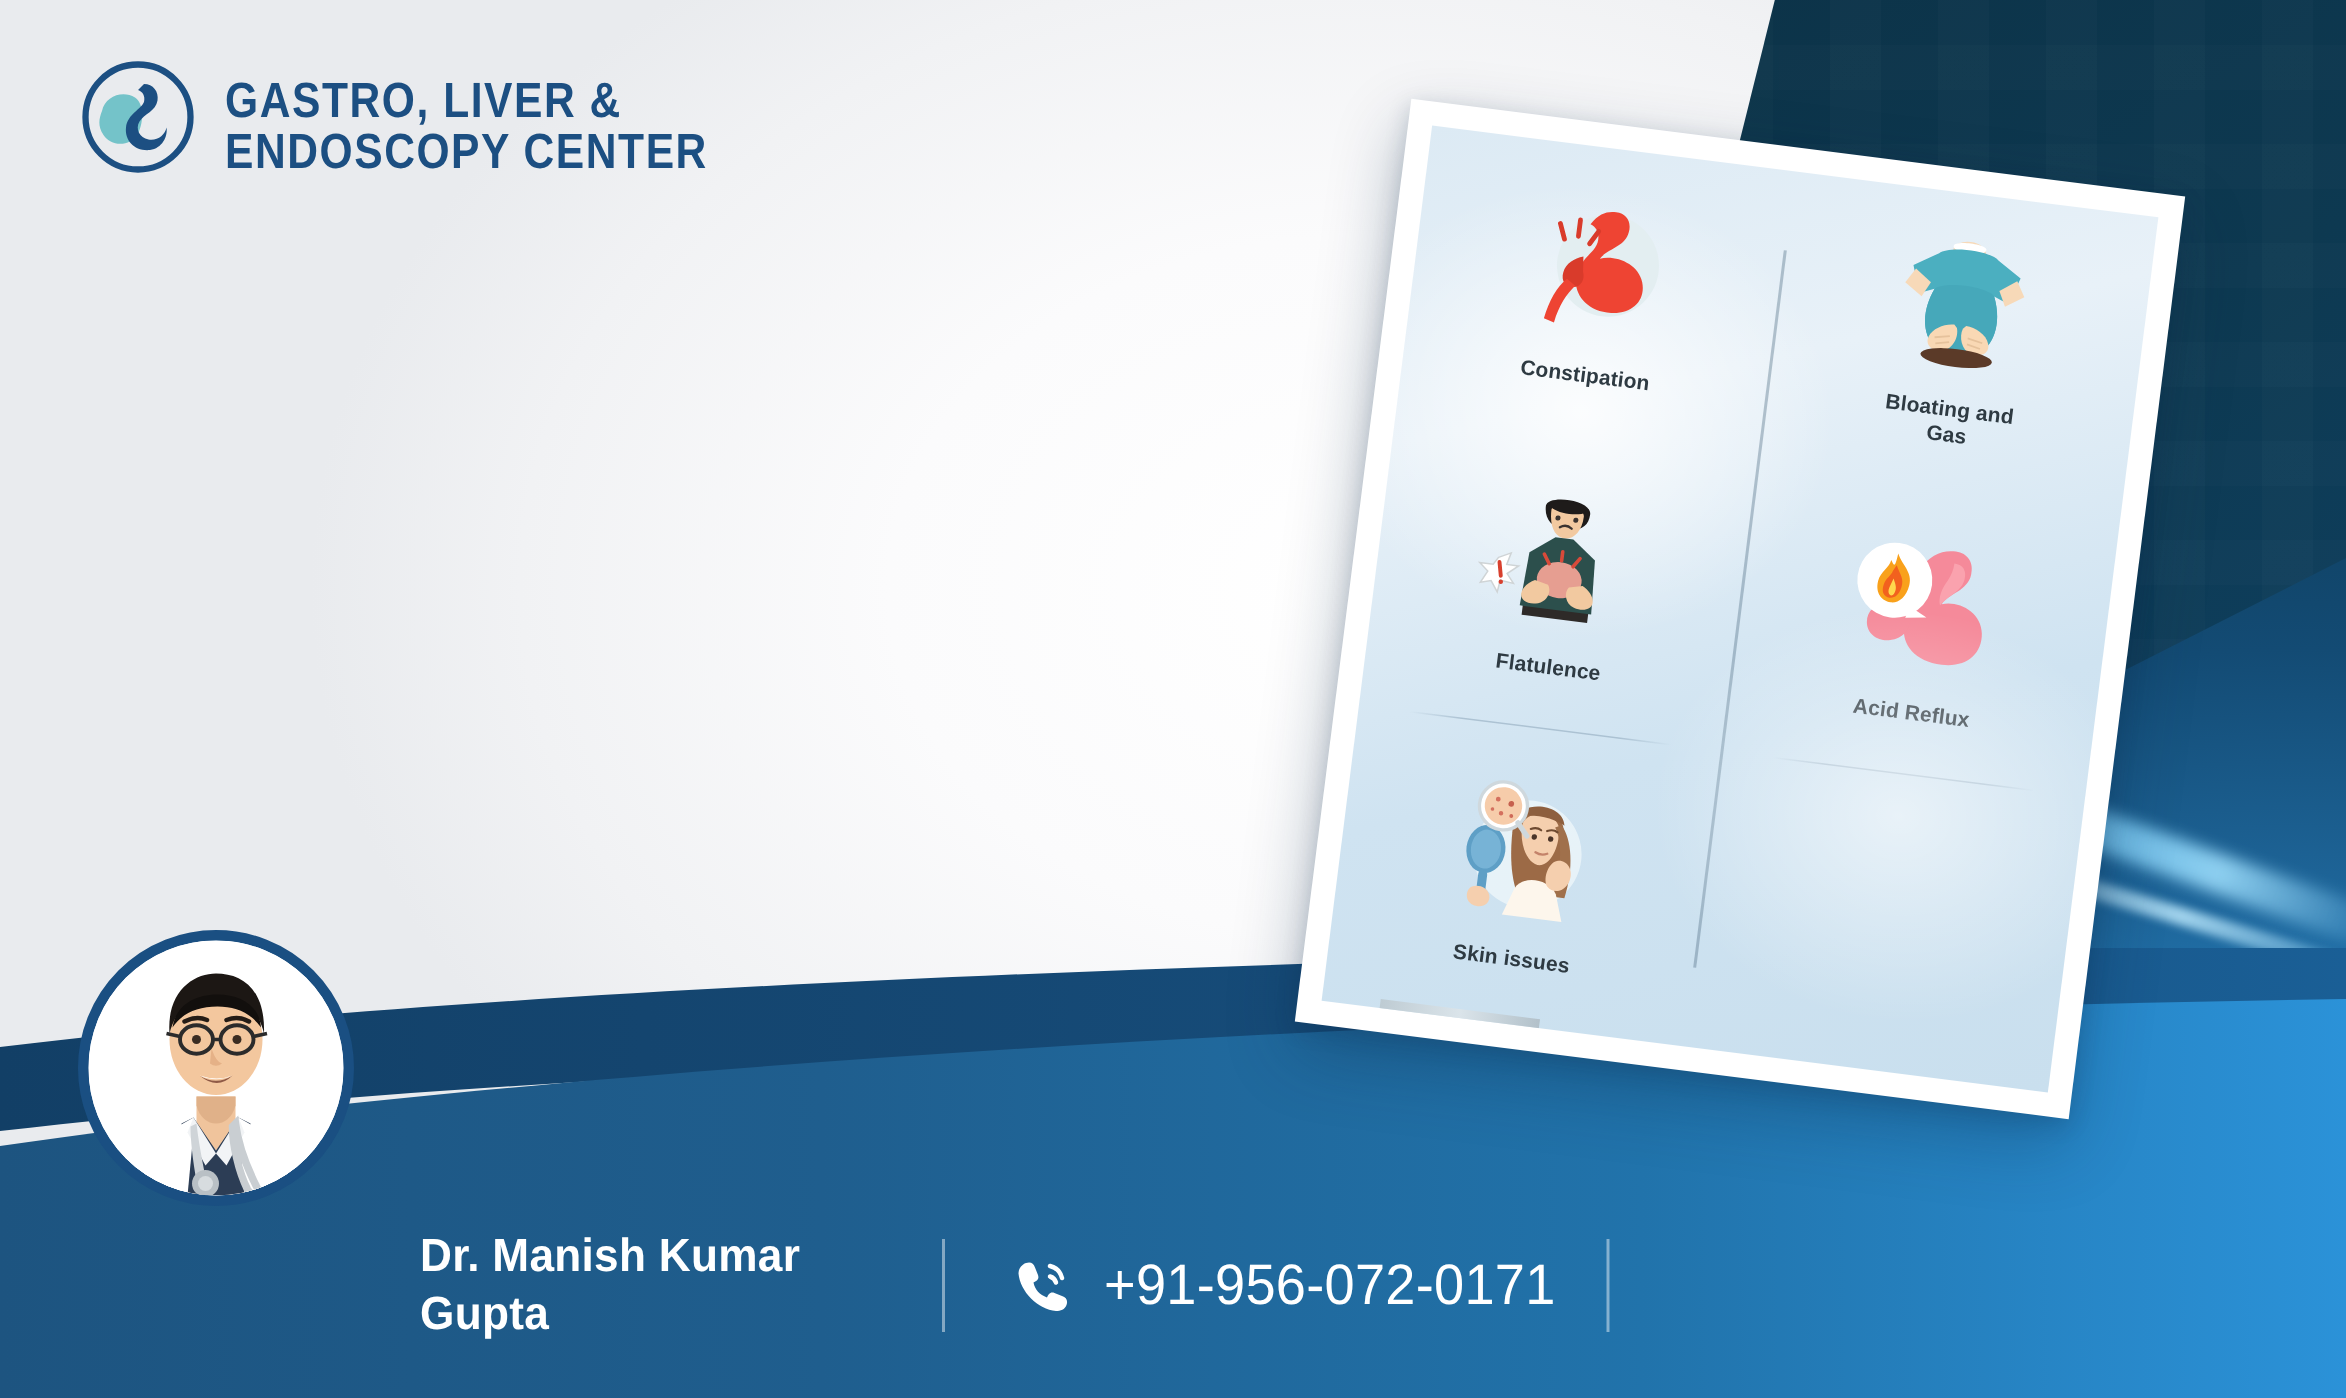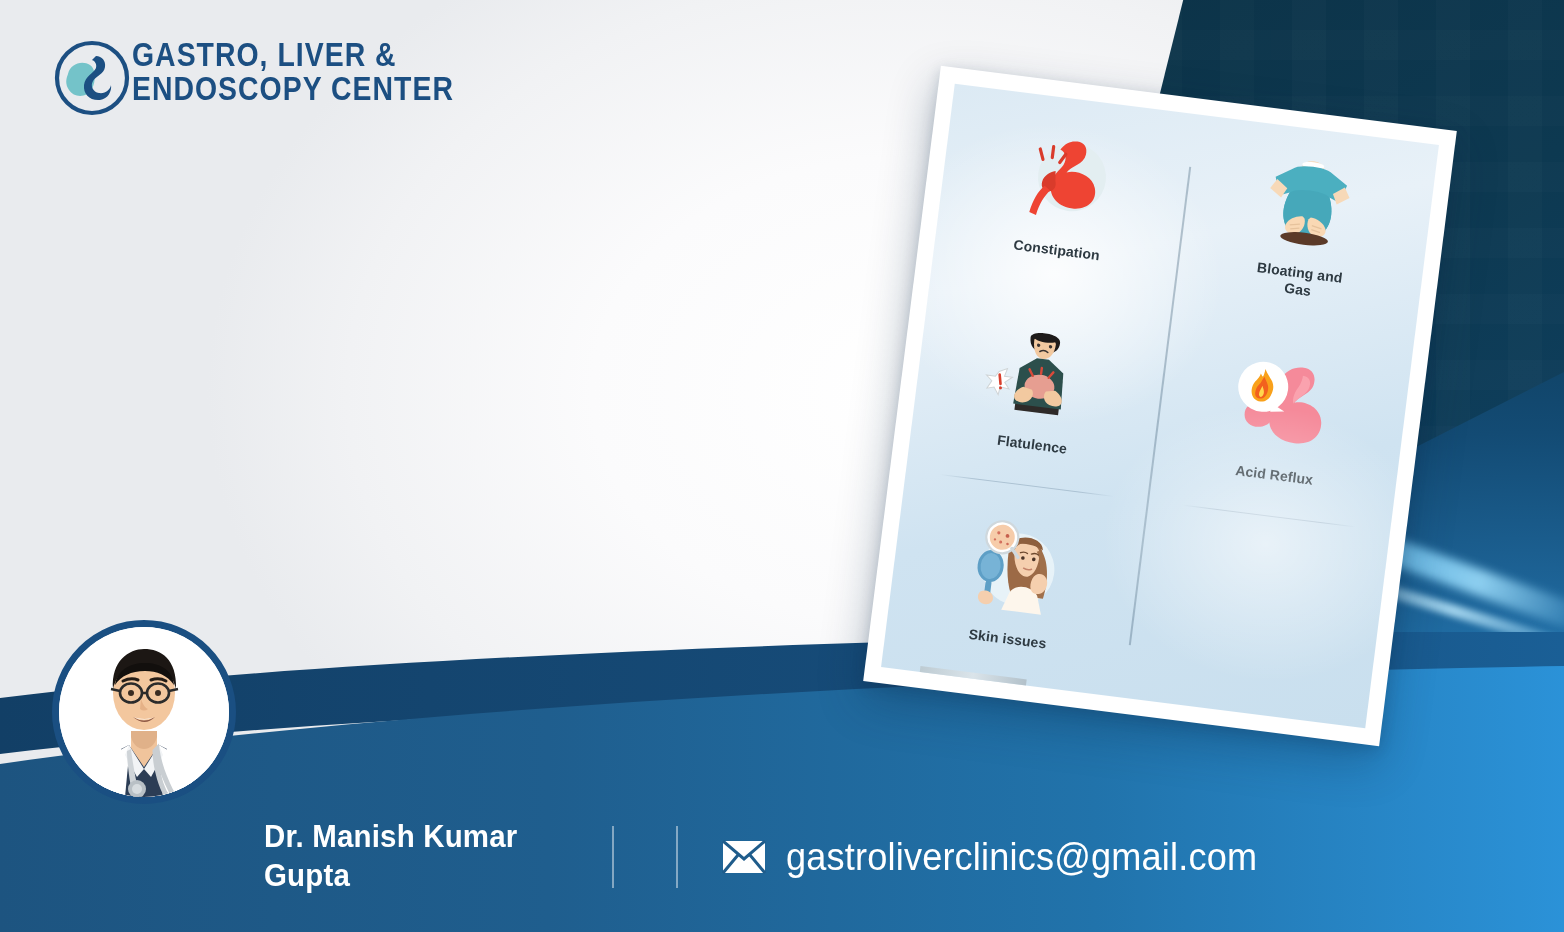--- a/index.html
+++ b/index.html
@@ -45,21 +45,21 @@
   .light-streak.s2 {
     width:300px; height:12px; top:640px; right:-5px; transform:rotate(17deg);
     background:linear-gradient(90deg, rgba(90,190,255,0) 0%, rgba(190,235,255,.9) 60%, rgba(140,215,255,.25) 100%);
     filter:blur(3px);
   }
 
   
   .swoosh { position:absolute; left:0; bottom:0; width:1564px; height:300px; }
 
   
-  .logo { position:absolute; left:52px; top:38px; display:flex; align-items:flex-start; }
+  .logo { position:absolute; left:52px; top:38px; display:flex; align-items:flex-end; gap:18px; }
   .logo-mark { width:80px; height:80px; flex:0 0 auto; }
   .logo-text { line-height:1.03; }
   .logo-l1, .logo-l2 {
     color:#1c4f82; font-weight:bold; letter-spacing:1.2px;
     font-family:"Liberation Sans Narrow","Liberation Sans", sans-serif;
     transform:scaleX(.86); transform-origin:left center;
   }
   .logo-l1 { font-size:33px; }
   .logo-l2 { font-size:33px; }
 
@@ -80,21 +80,21 @@
   .doc-avatar {
     position:absolute; left:52px; top:620px; width:184px; height:184px;
     border-radius:50%; background:#ffffff; border:7px solid #1a4f82;
     overflow:hidden; z-index:6;
   }
   .doc-avatar svg { display:block; }
 
   
   .footer-row {
     position:absolute; left:0; bottom:0; width:1564px; height:150px;
-    display:flex; align-items:center; z-index:7; padding-left:52px;
+    display:flex; align-items:center; z-index:7; padding-left:68px;
   }
   .doc-name {
     color:#ffffff; font-size:31px; font-weight:bold; line-height:1.25;
     width:330px; letter-spacing:.2px;
     font-family:"Liberation Sans Narrow","Liberation Sans", sans-serif;
     transform:scaleX(.95); transform-origin:left center;
   }
   .vdiv { width:2px; height:62px; background:rgba(255,255,255,.45); margin:0 44px 0 18px; }
   .contact { display:flex; align-items:center; gap:20px; color:#fff; }
   .contact-text {
@@ -358,26 +358,28 @@
   <div class="footer-row">
     <div style="width:212px"></div>
 
     <div class="doc-name">
       <div>Dr. Manish Kumar</div>
       <div>Gupta</div>
     </div>
 
     <div class="vdiv"></div>
 
+    <div class="contact">
+      <svg class="c-icon" width="42" height="42" viewBox="0 0 42 42">
+        <path d="M10,6 C13,5 15,6 16,9 L18,14 C19,17 17,18 15,19 C16,24 19,27 24,29
+                 C25,27 26,25 29,26 L34,28 C37,29 38,31 37,34 C36,37 33,38 30,38
+                 C18,37 6,25 5,13 C5,10 7,7 10,6 Z" fill="#ffffff"></path>
+        <path d="M26,8 C30,9 33,12 34,16" stroke="#ffffff" stroke-width="3" fill="none" stroke-linecap="round"></path>
+        <path d="M26,15 C28,15.6 29.4,17 30,19" stroke="#ffffff" stroke-width="3" fill="none" stroke-linecap="round"></path>
+      </svg>
+      <span class="contact-text">+91-956-072-0171</span>
+    </div>
 
     <div class="vdiv"></div>
 
-    <div class="contact">
-      <svg class="c-icon" width="44" height="34" viewBox="0 0 44 34">
-        <rect x="1" y="1" width="42" height="32" fill="#ffffff"></rect>
-        <path d="M1,1 L22,19 L43,1" fill="none" stroke="#1f5c8b" stroke-width="3"></path>
-        <path d="M1,33 L16,15 M43,33 L28,15" fill="none" stroke="#1f5c8b" stroke-width="3"></path>
-      </svg>
-      <span class="contact-text">gastroliverclinics@gmail.com</span>
-    </div>
   </div>
 
 </div>
 
 </body></html>

